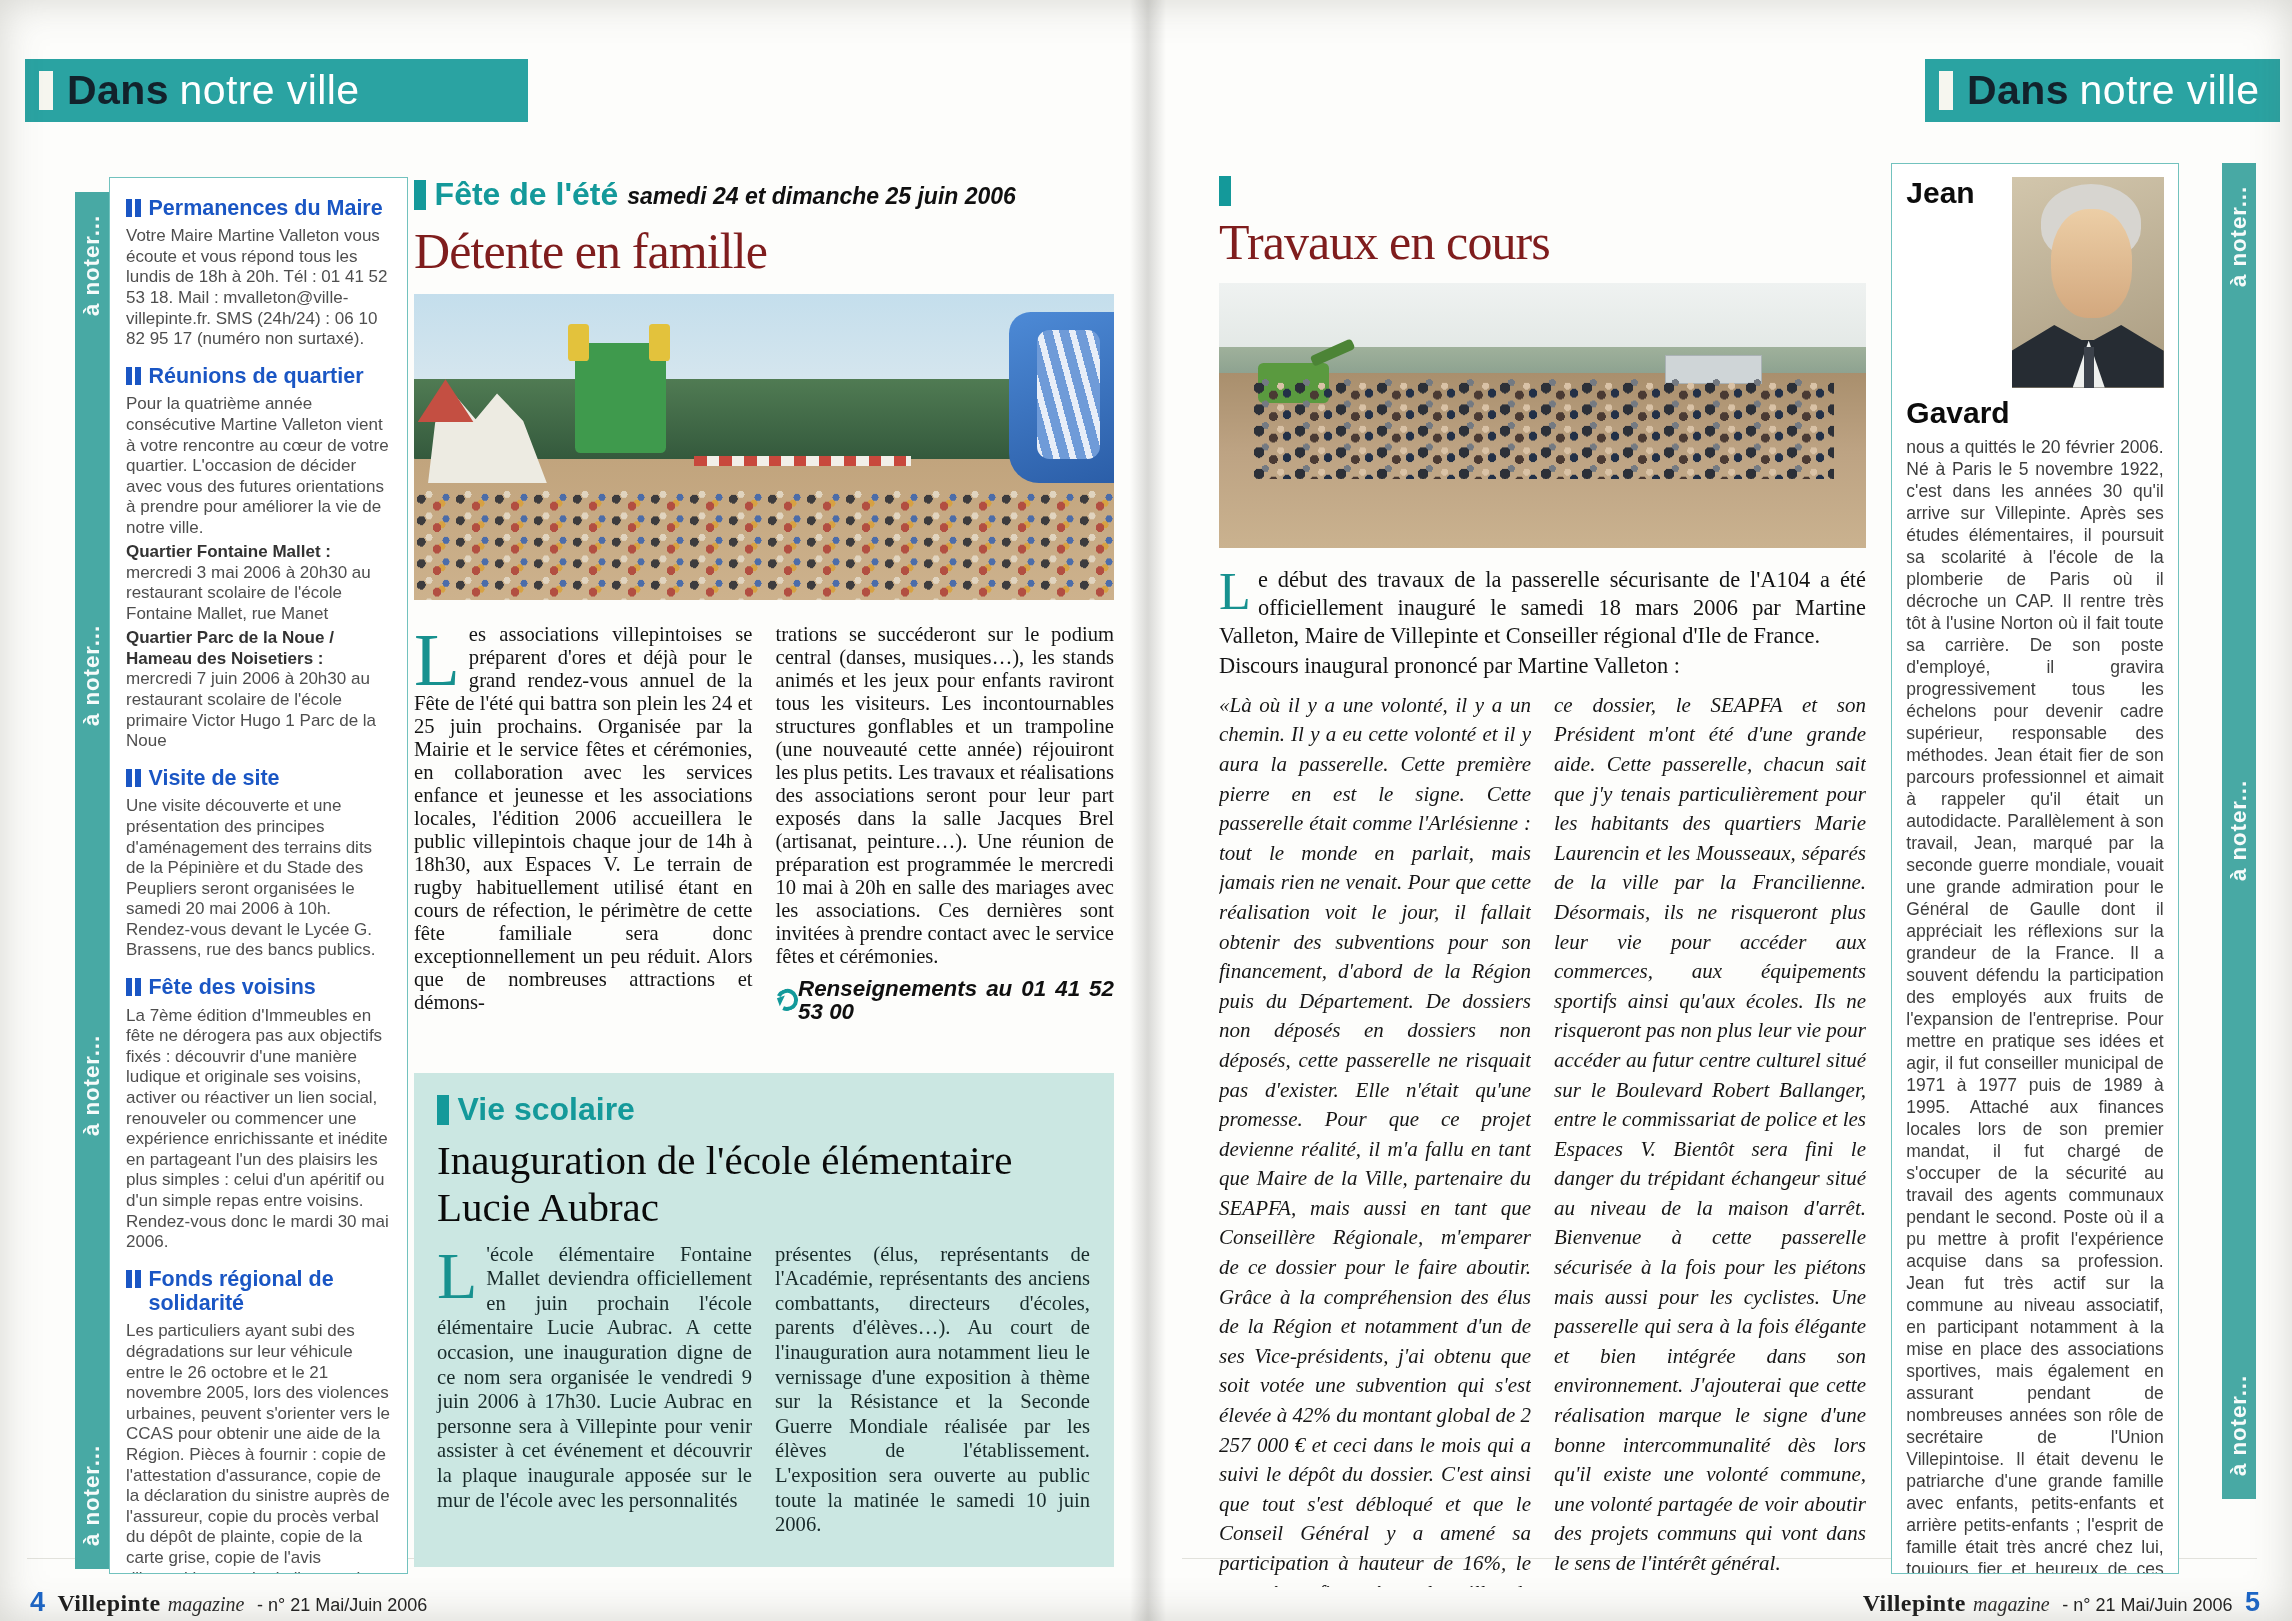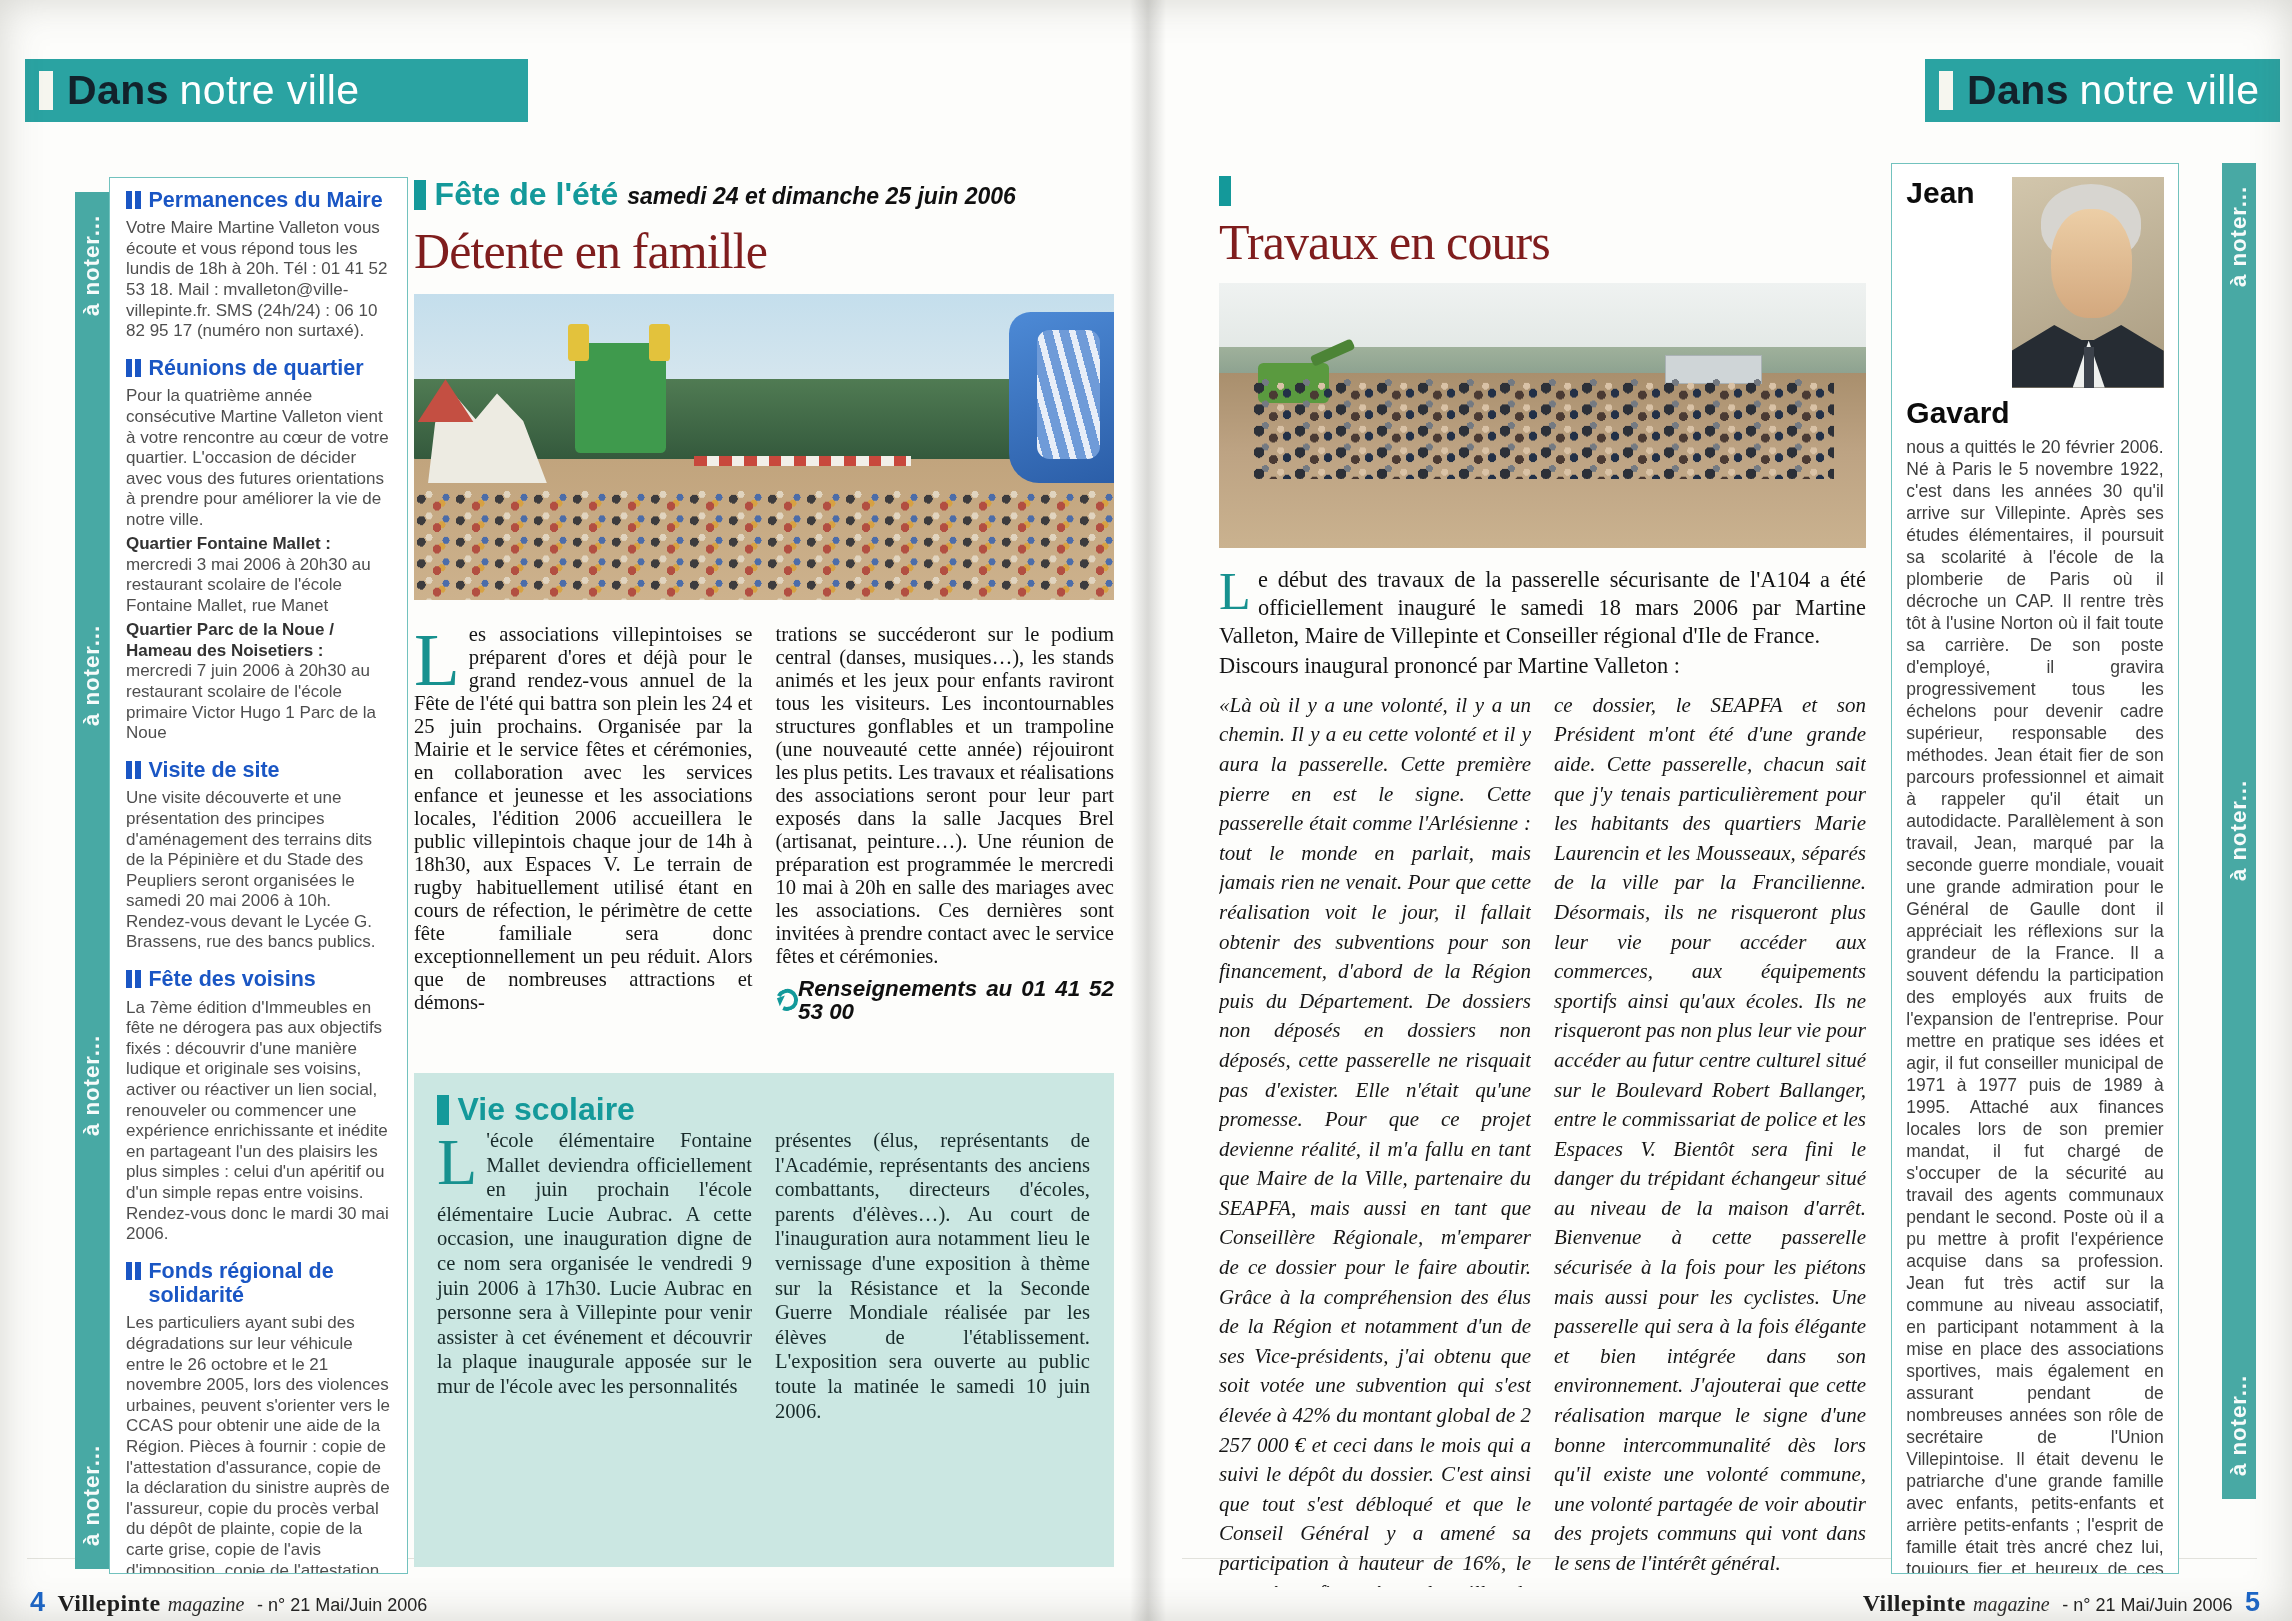--- a/index.html
+++ b/index.html
@@ -22,21 +22,21 @@
   .banner .bword { font-size:41px; font-weight:800; color:#12222b; letter-spacing:0.4px; }
   .banner .bword2 { font-size:41px; font-weight:400; color:#ffffff; letter-spacing:0.4px; margin-left:-3.6px; }
 
   
   .vstrip { position:absolute; width:34px; background:#48a9a4; display:flex; flex-direction:column; justify-content:space-between; align-items:center; padding:23px 0; z-index:4; }
   .vstrip-left { left:75px; top:192px; height:1377px; }
   .vstrip-right { left:1076px; top:163px; height:1336px; }
   .vtxt { writing-mode:vertical-rl; transform:rotate(180deg); color:rgba(255,255,255,.95); font-size:22.4px; font-weight:600; letter-spacing:0.9px; }
 
   
-  .sidebox { position:absolute; left:109px; top:177px; width:299px; height:1397px; background:#ffffff; border:1.8px solid #72c2be; padding:10px 16px; overflow:hidden; z-index:6; }
+  .sidebox { position:absolute; left:109px; top:177px; width:299px; height:1397px; background:#ffffff; border:1.8px solid #72c2be; padding:18px 16px; overflow:hidden; z-index:6; }
   .side-h { display:flex; gap:7.2px; color:#1a56c4; font-weight:700; font-size:21.5px; line-height:24px; margin:14.3px 0 6.3px; }
   .side-h:first-child { margin-top:0; }
   .hicon { display:inline-flex; gap:2.7px; margin-top:2.7px; flex:0 0 auto; }
   .hicon i { display:block; width:6.3px; height:18px; background:#1a56c4; }
   .side-p { color:#4e4e4e; font-size:17px; line-height:20.6px; margin-bottom:3.6px; }
   .side-b { color:#333; font-weight:700; }
 
   
   .kicker { display:flex; align-items:center; gap:9px; }
   .kbar { width:11.6px; height:30px; background:#14999a; flex:0 0 auto; }
@@ -233,20 +233,21 @@
         </div>
       </div>
     </div>
   </div>
 
   <div class="vie">
     <div class="kicker">
       <span class="kbar"></span>
       <span class="kword">Vie scolaire</span>
     </div>
+    <h2 class="serif-title">Inauguration de l'école élémentaire Lucie Aubrac</h2>
     <div class="vie-cols">
       <div class="vie-col">
         <span class="dc" style="font-size:66px; line-height:54px;">L</span><span>'école élémentaire Fontaine Mallet deviendra officiellement en juin prochain l'école élémentaire Lucie Aubrac. A cette occasion, une inauguration digne de ce nom sera organisée le vendredi 9 juin 2006 à 17h30. Lucie Aubrac en personne sera à Villepinte pour venir assister à cet événement et découvrir la plaque inaugurale apposée sur le mur de l'école avec les personnalités</span>
       </div>
       <div class="vie-col">
         <span>présentes (élus, représentants de l'Académie, représentants des anciens combattants, directeurs d'écoles, parents d'élèves…). Au court de l'inauguration aura notamment lieu le vernissage d'une exposition à thème sur la Résistance et la Seconde Guerre Mondiale réalisée par les élèves de l'établissement. L'exposition sera ouverte au public toute la matinée le samedi 10 juin 2006.</span>
       </div>
     </div>
   </div>
 

